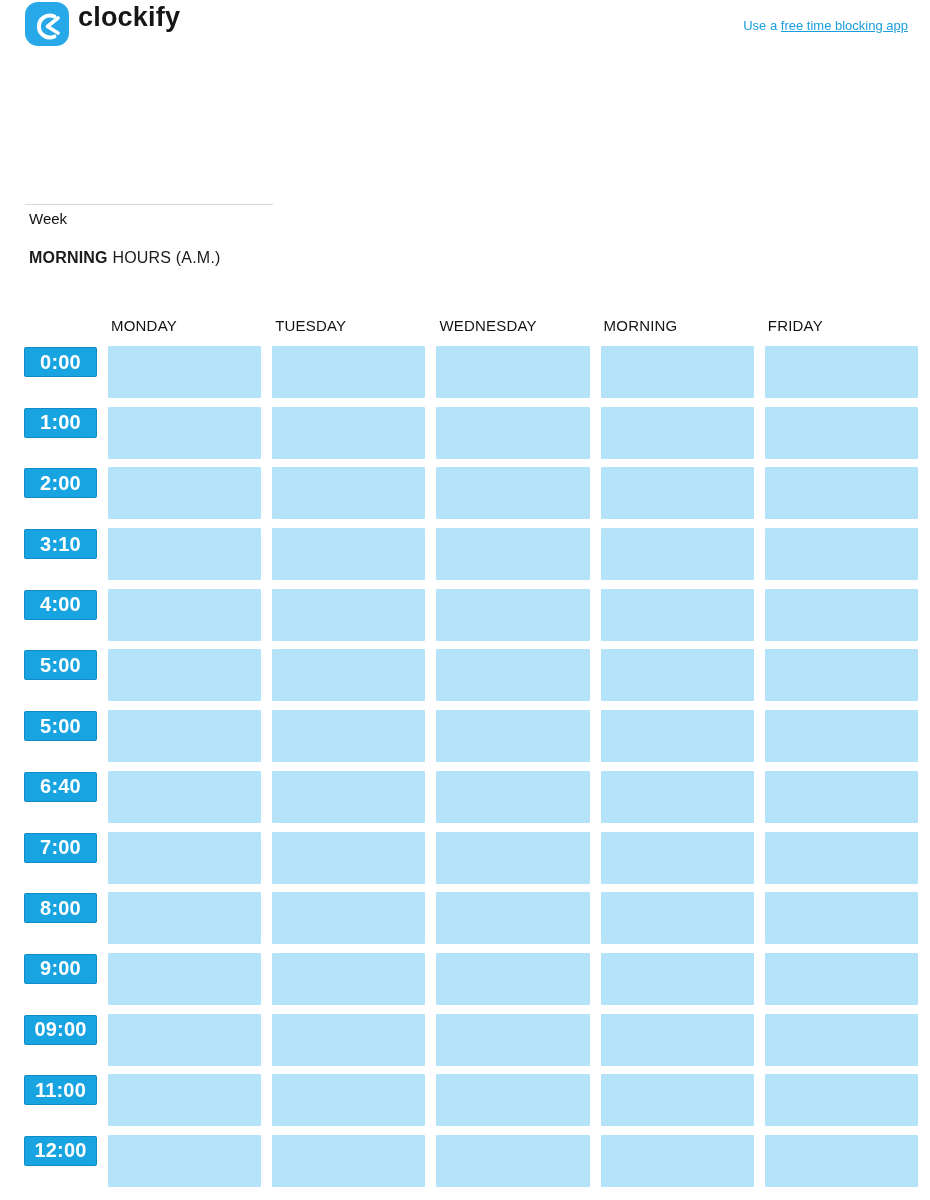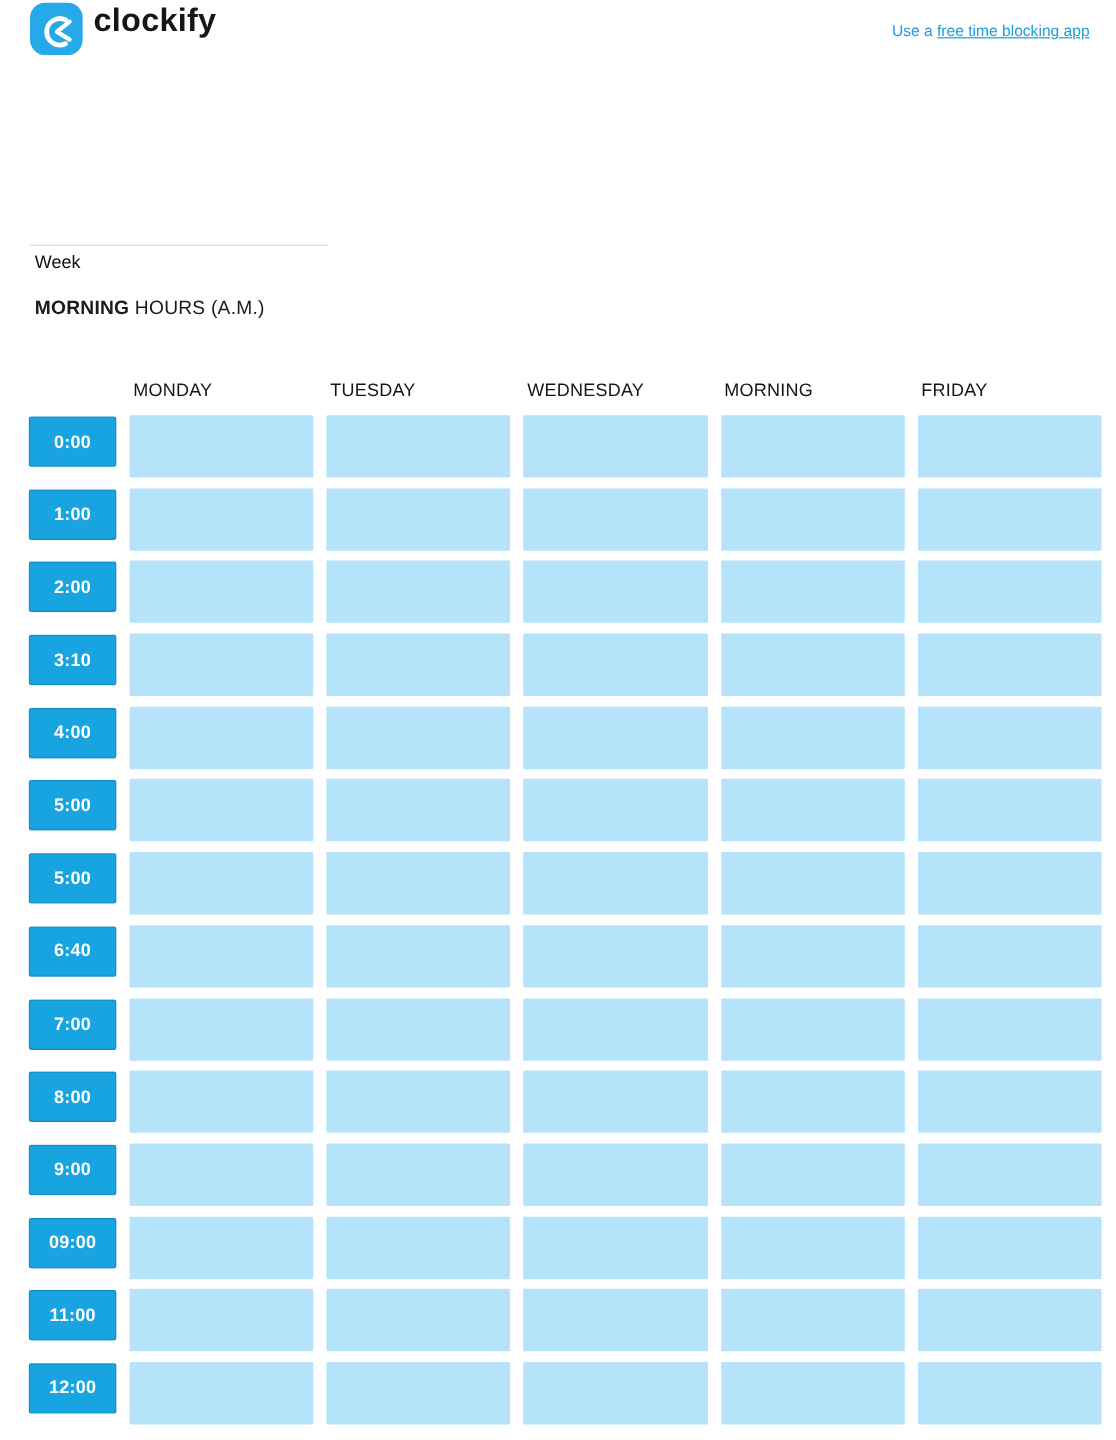--- a/index.html
+++ b/index.html
@@ -102,27 +102,27 @@
     padding-left: 3px;
     height: 20px;
     line-height: 20px;
   }
   .slot-grid {
     row-gap: 8.7px;
     grid-auto-rows: 52px;
   }
   .time-badge {
     width: 73px;
-    height: 42px;
+    height: 30px;
     margin-top: 1px;
     background: var(--accent-blue, #18a4e0);
     border: 1px solid rgba(10, 120, 175, 0.55);
     border-radius: 2px;
     color: #ffffff;
-    font-size: 15px;
+    font-size: 20px;
     font-weight: bold;
     display: flex;
     align-items: center;
     justify-content: center;
     letter-spacing: 0.2px;
   }
   .slot-cell {
     background: var(--cell-blue, #b5e4fa);
     border-radius: 1px;
     cursor: pointer;

